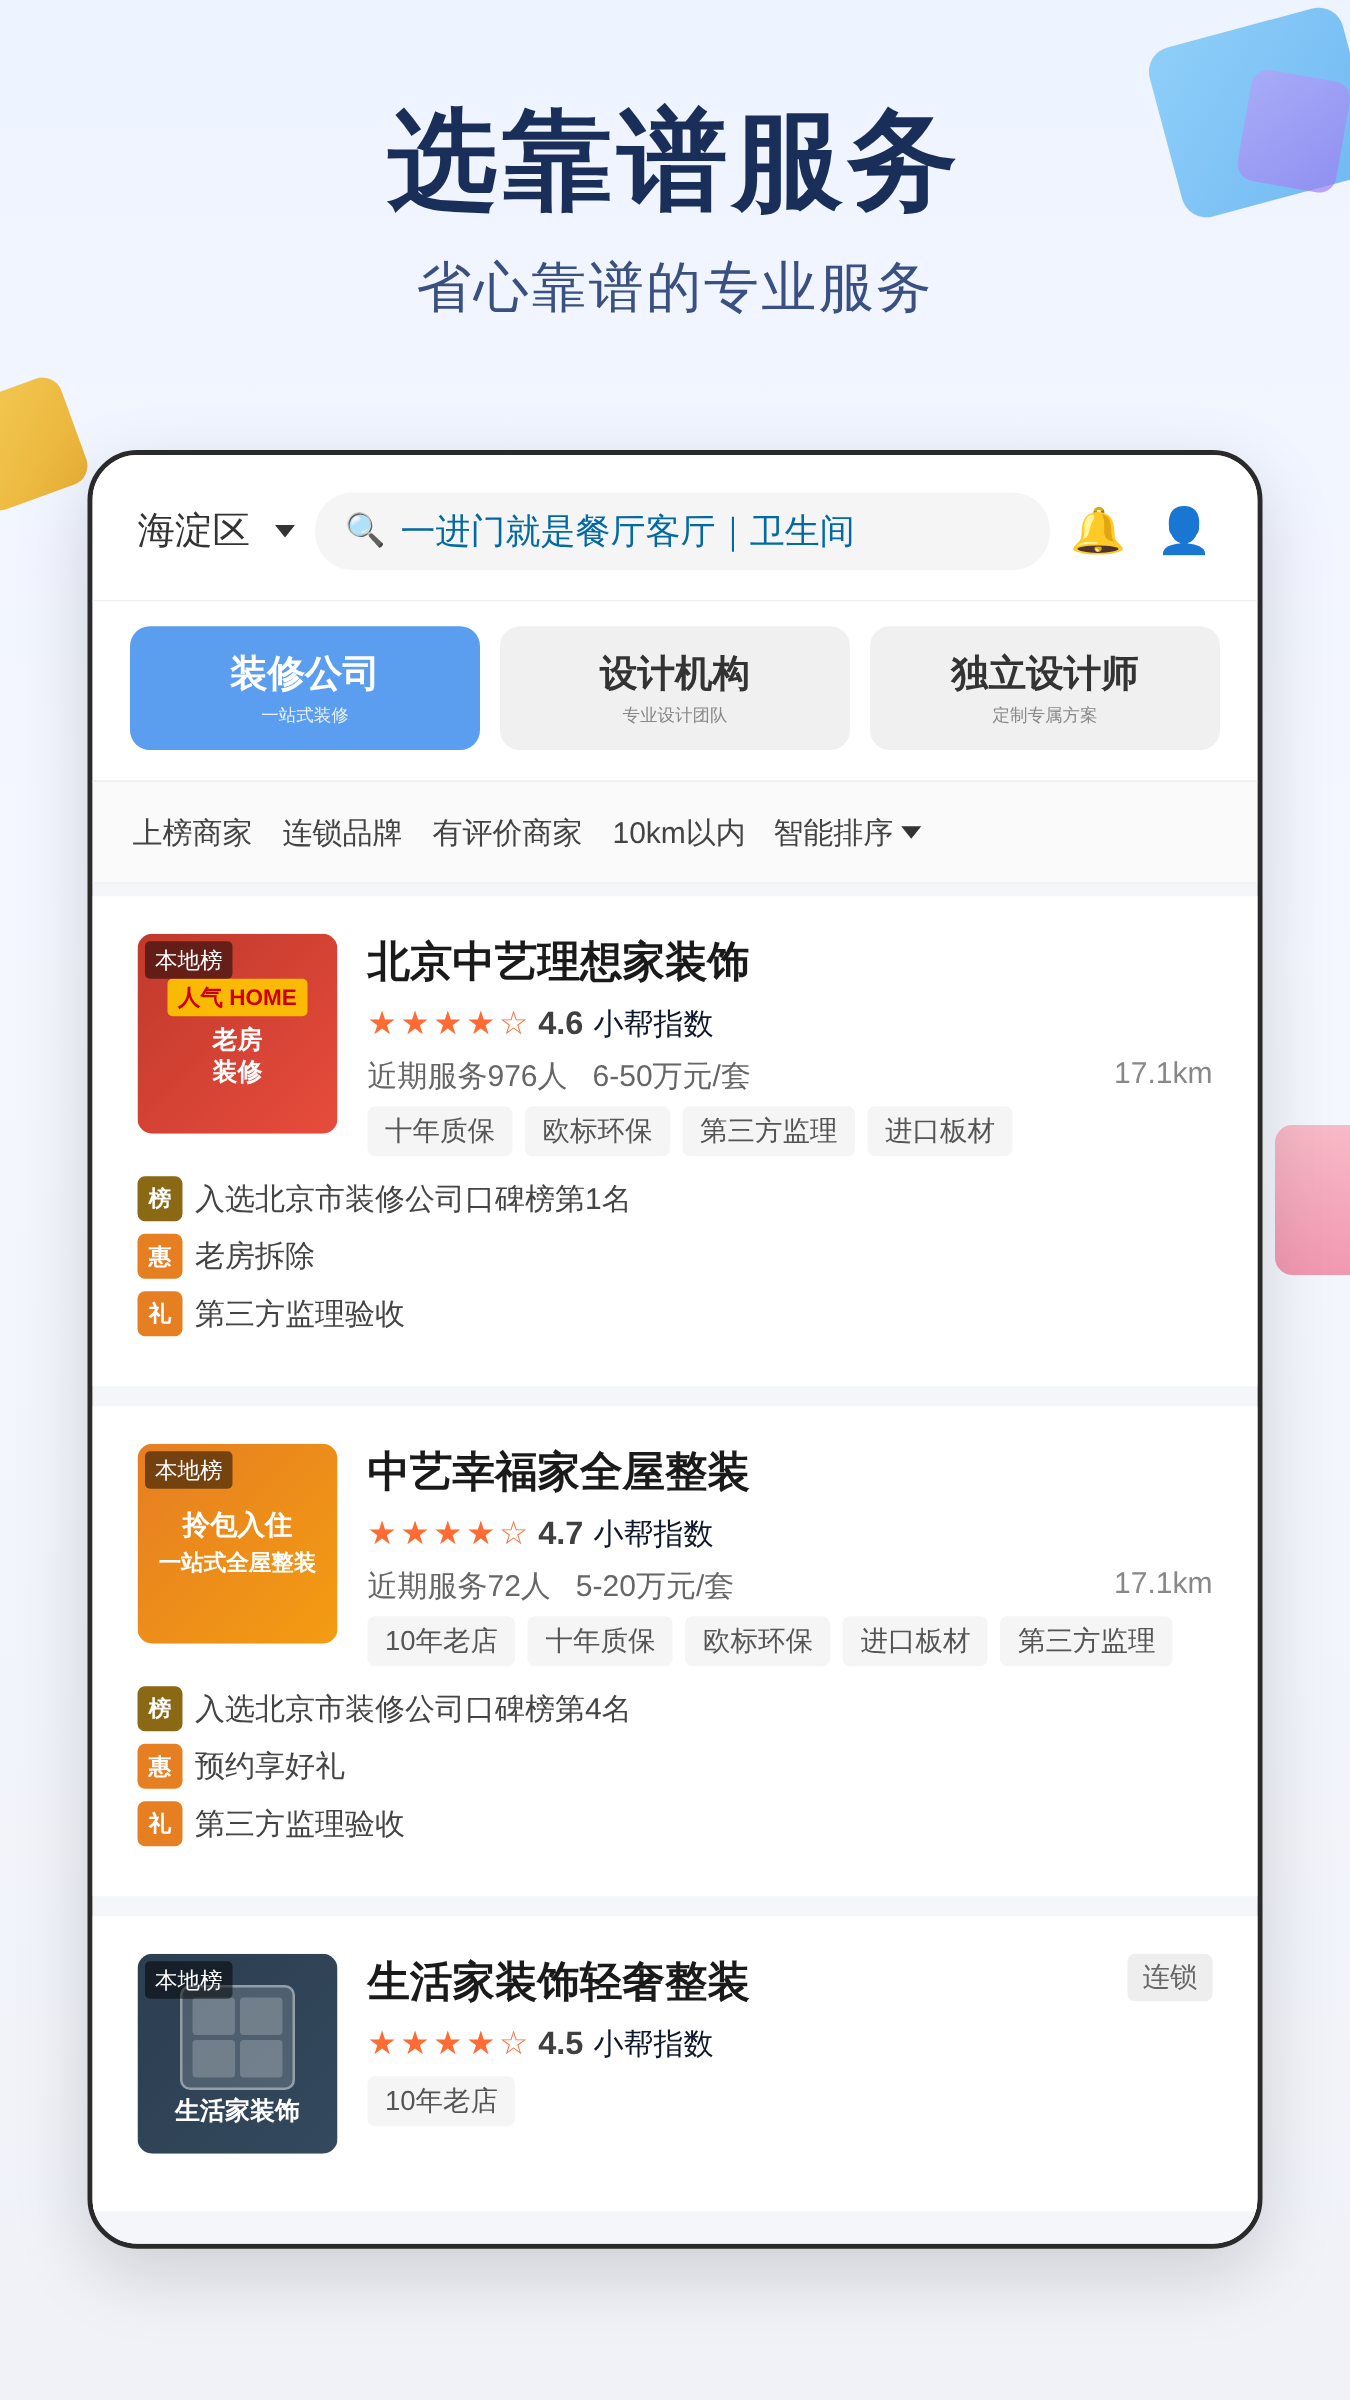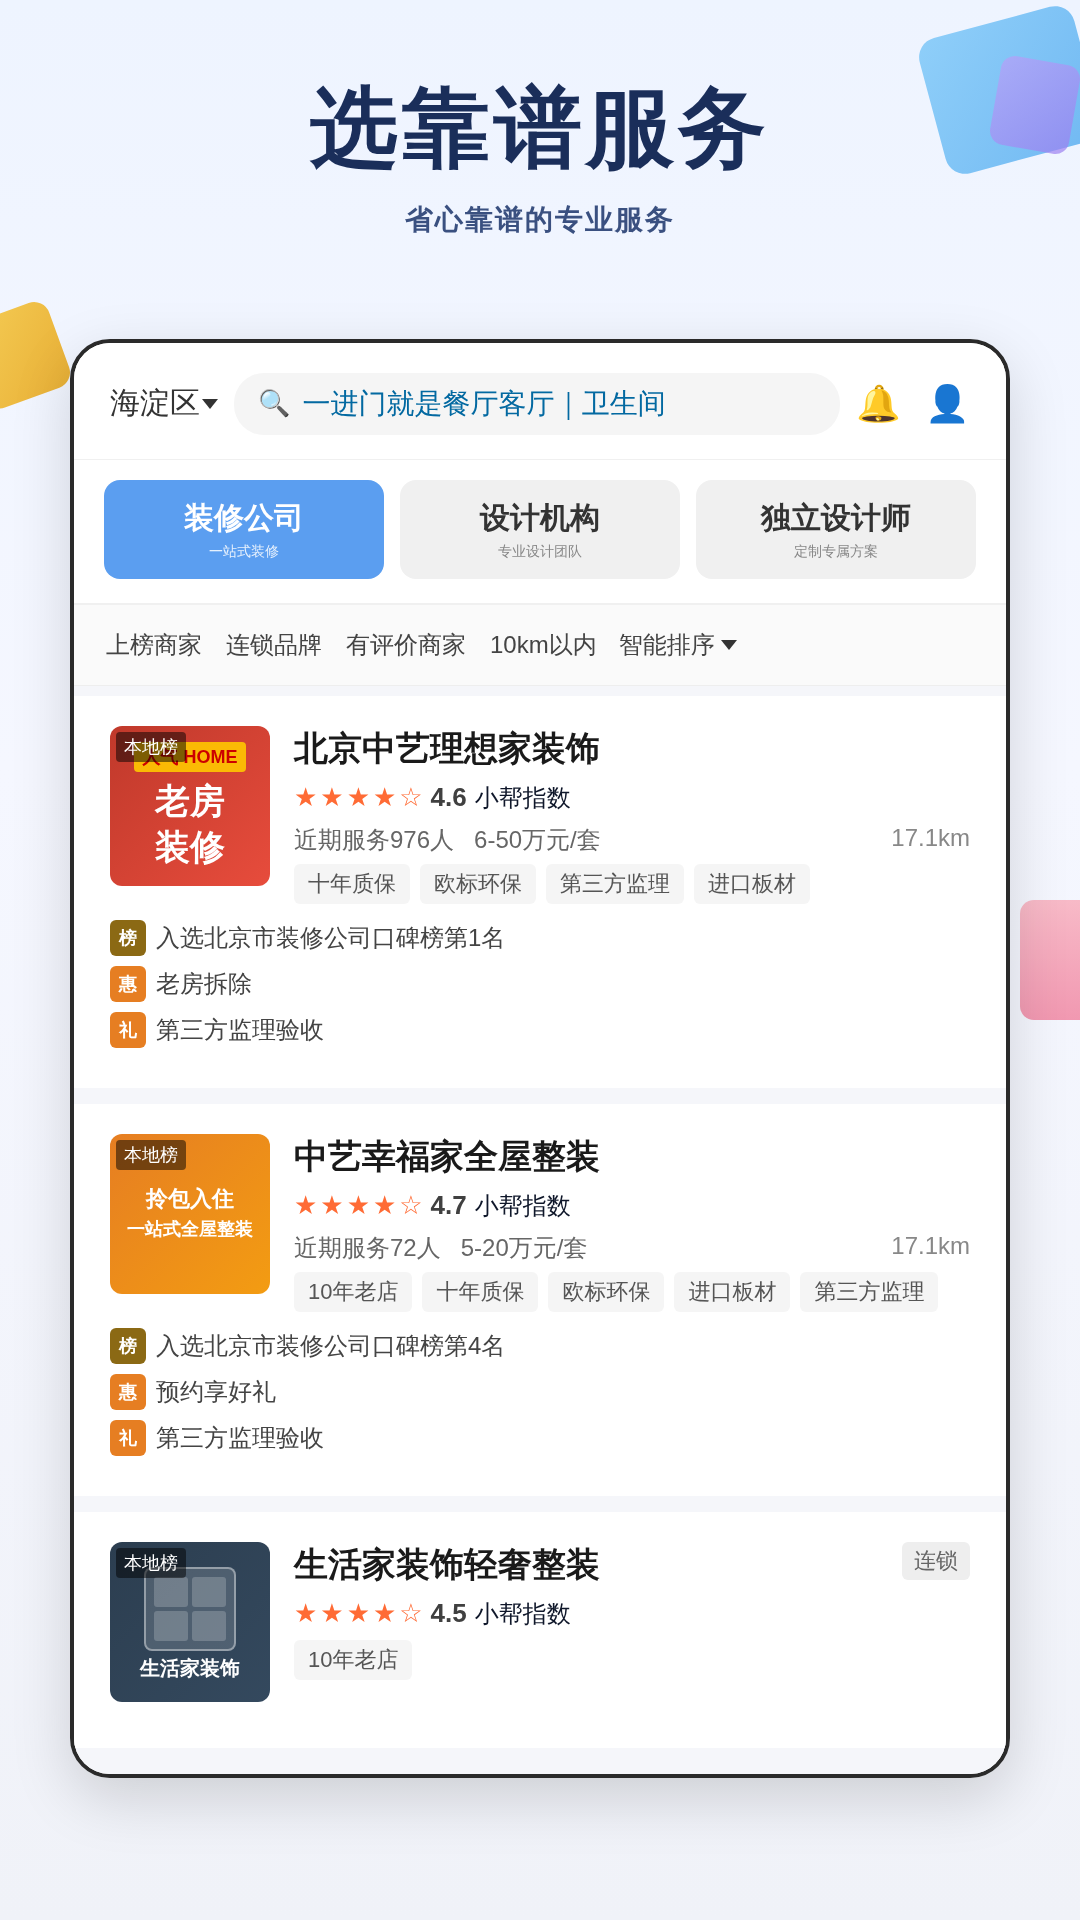--- a/index.html
+++ b/index.html
@@ -66,23 +66,23 @@
     }
     .hero-title {
       font-size: 88px;
       font-weight: 900;
       color: #1a2e5a;
       letter-spacing: 4px;
       line-height: 1.1;
       margin-bottom: 24px;
     }
     .hero-subtitle {
-      font-size: 28px;
+      font-size: 44px;
       color: #3a5080;
-      font-weight: 700;
+      font-weight: 400;
       letter-spacing: 2px;
     }
 
     
     .app-frame {
       position: relative;
       z-index: 2;
       margin: 60px auto 0;
       width: 940px;
       background: #ffffff;
@@ -97,21 +97,21 @@
       background: #ffffff;
       padding: 30px 36px 24px;
       display: flex;
       align-items: center;
       gap: 16px;
       border-bottom: 1px solid #f0f0f0;
     }
     .location-selector {
       display: flex;
       align-items: center;
-      gap: 2px;
+      gap: 20px;
       font-size: 30px;
       color: #333;
       font-weight: 500;
       white-space: nowrap;
     }
     .chevron-down {
       width: 0; height: 0;
       border-left: 8px solid transparent;
       border-right: 8px solid transparent;
       border-top: 10px solid #333;
@@ -241,21 +241,21 @@
       position: absolute;
       top: 6px; left: 6px;
       background: rgba(0,0,0,0.5);
       color: #fff;
       font-size: 18px;
       padding: 3px 8px;
       border-radius: 4px;
     }
     .img-label {
       color: white;
-      font-size: 35px;
+      font-size: 20px;
       font-weight: 700;
       text-align: center;
       line-height: 1.3;
     }
     .listing-info { flex: 1; }
     .listing-name {
       font-size: 34px;
       font-weight: 700;
       color: #1a1a1a;
       margin-bottom: 10px;

